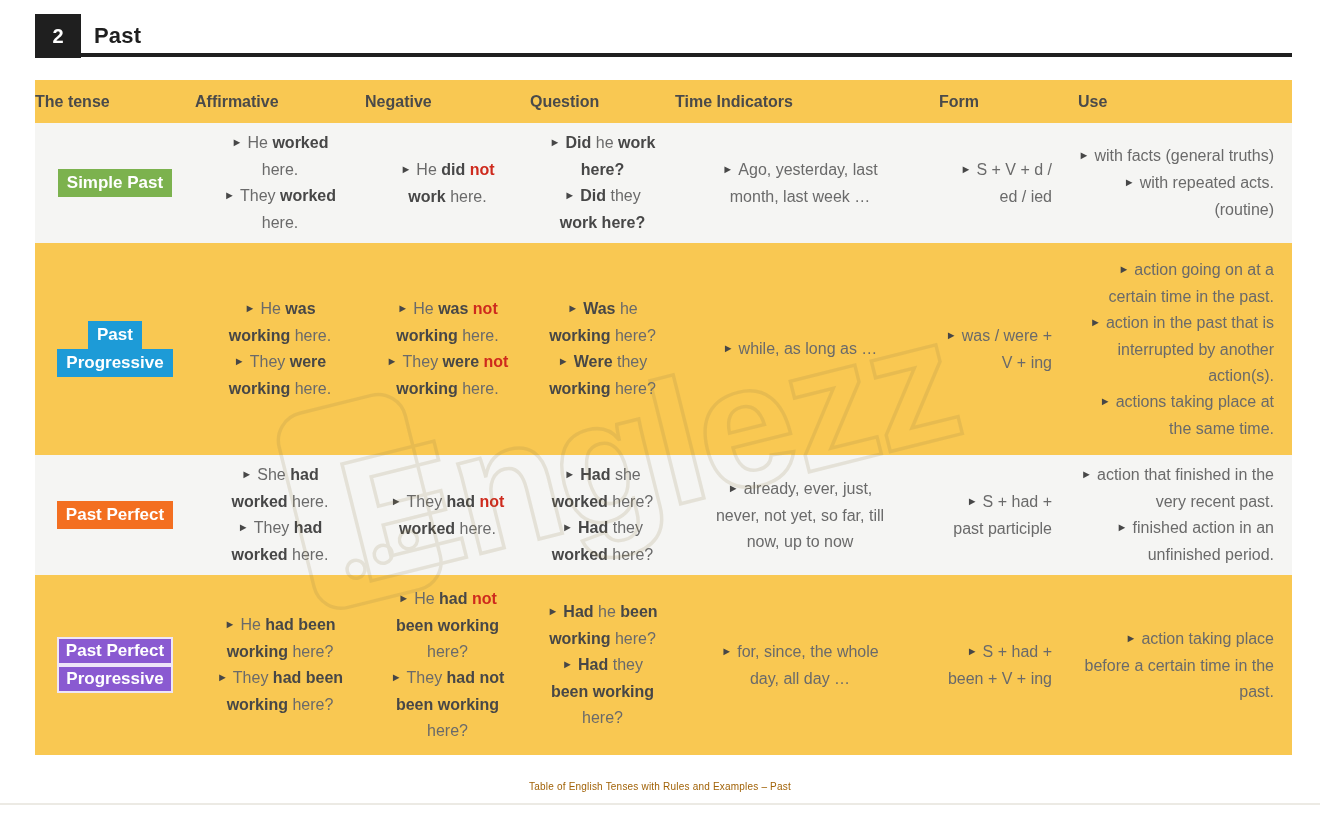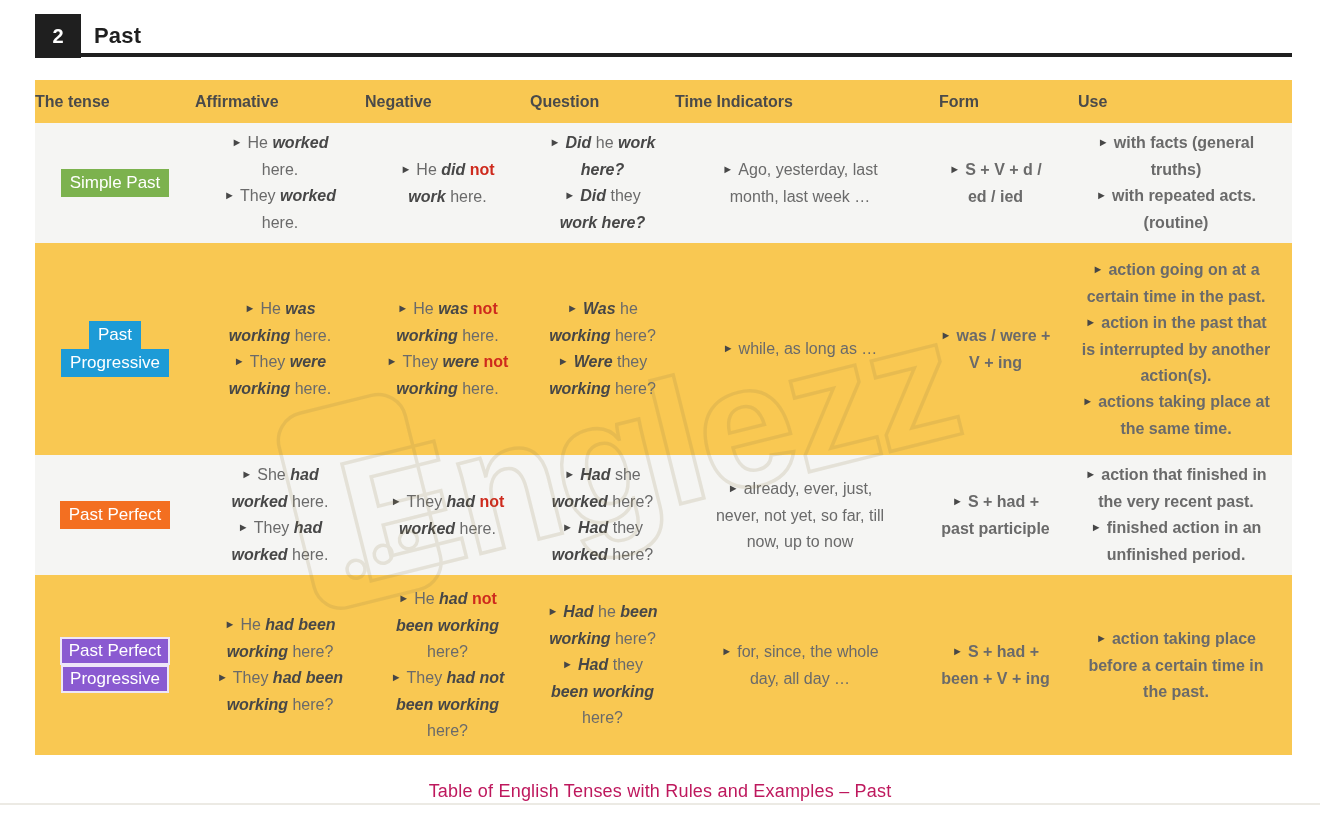--- a/index.html
+++ b/index.html
@@ -40,50 +40,50 @@
   .cell{
     display:flex;flex-direction:column;justify-content:center;
     box-sizing:border-box;padding:6px 8px;
     font-size:16px;line-height:26px;color:var(--body-text);text-align:center;
   }
   .inner{margin:0 auto;}
   .c1 .inner{max-width:130px;}
   .c2 .inner{max-width:126px;}
   .c3 .inner{max-width:116px;}
   .c4 .inner{max-width:190px;}
-  .c5 .inner,.c6 .inner{margin:0;text-align:center;font-weight:bold;}
+  .c5 .inner,.c6 .inner{margin:0;text-align:right;}
   .cell.c5{padding-left:14px;align-items:flex-start;}
   .cell.c6{padding-left:18px;padding-right:12px;align-items:flex-start;}
   .c6 .inner{max-width:196px;}
   .item{display:block;}
   .marker{color:var(--bold);font-size:11px;position:relative;top:-2px;margin-right:2px;}
-  .b{font-weight:bold;color:var(--bold);font-style:italic;}
+  .b{font-weight:bold;color:var(--bold);}
   .r{font-weight:bold;color:var(--red);}
   
   .badge{display:flex;flex-direction:column;align-items:center;}
   .badge-line{
-    display:inline-block;color:#fff;font-weight:normal;font-size:17px;
+    display:inline-block;color:#fff;font-weight:bold;font-size:17px;
     line-height:1.3;padding:3px 9px;white-space:nowrap;
   }
   .badge-line.outlined{border:2px solid rgba(255,255,255,.85);padding:1px 7px;}
   
   .watermark{
     position:absolute;left:35px;top:123px;width:1257px;height:632px;
     z-index:2;pointer-events:none;opacity:.16;
   }
   .watermark text{
     fill:none;stroke:var(--wm);stroke-width:3.5px;
     font-family:"Liberation Sans",sans-serif;font-weight:bold;
   }
   .watermark .shape{fill:none;stroke:var(--wm);stroke-width:3.5px;}
   
   .copyright{position:absolute;left:35px;top:728px;font-size:17px;color:#4f4f4f;}
   .caption{
     position:absolute;left:0;right:0;top:781px;text-align:center;
-    font-size:18px;color:#be185d;letter-spacing:.2px;
+    font-size:10px;color:#a16207;letter-spacing:.2px;
   }
   .bottom-rule{position:absolute;left:0;right:0;top:803px;height:2px;background:#eceae4;}
 </style>
 </head>
 <body>
 
 <div class="num-box">2</div>
 <div class="page-title">Past</div>
 <div class="title-rule"></div>
 

